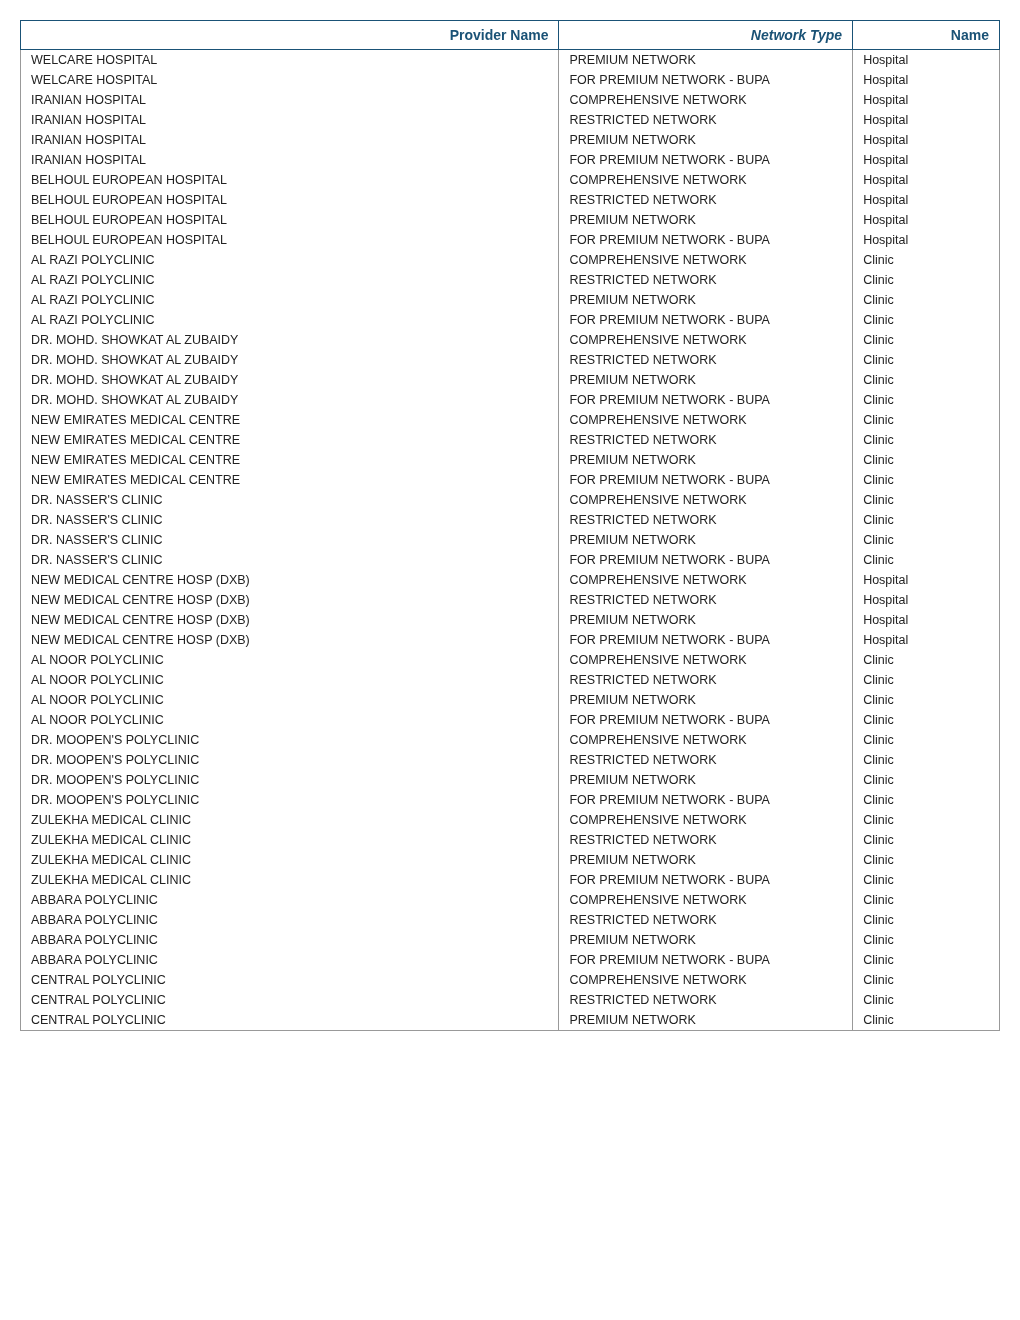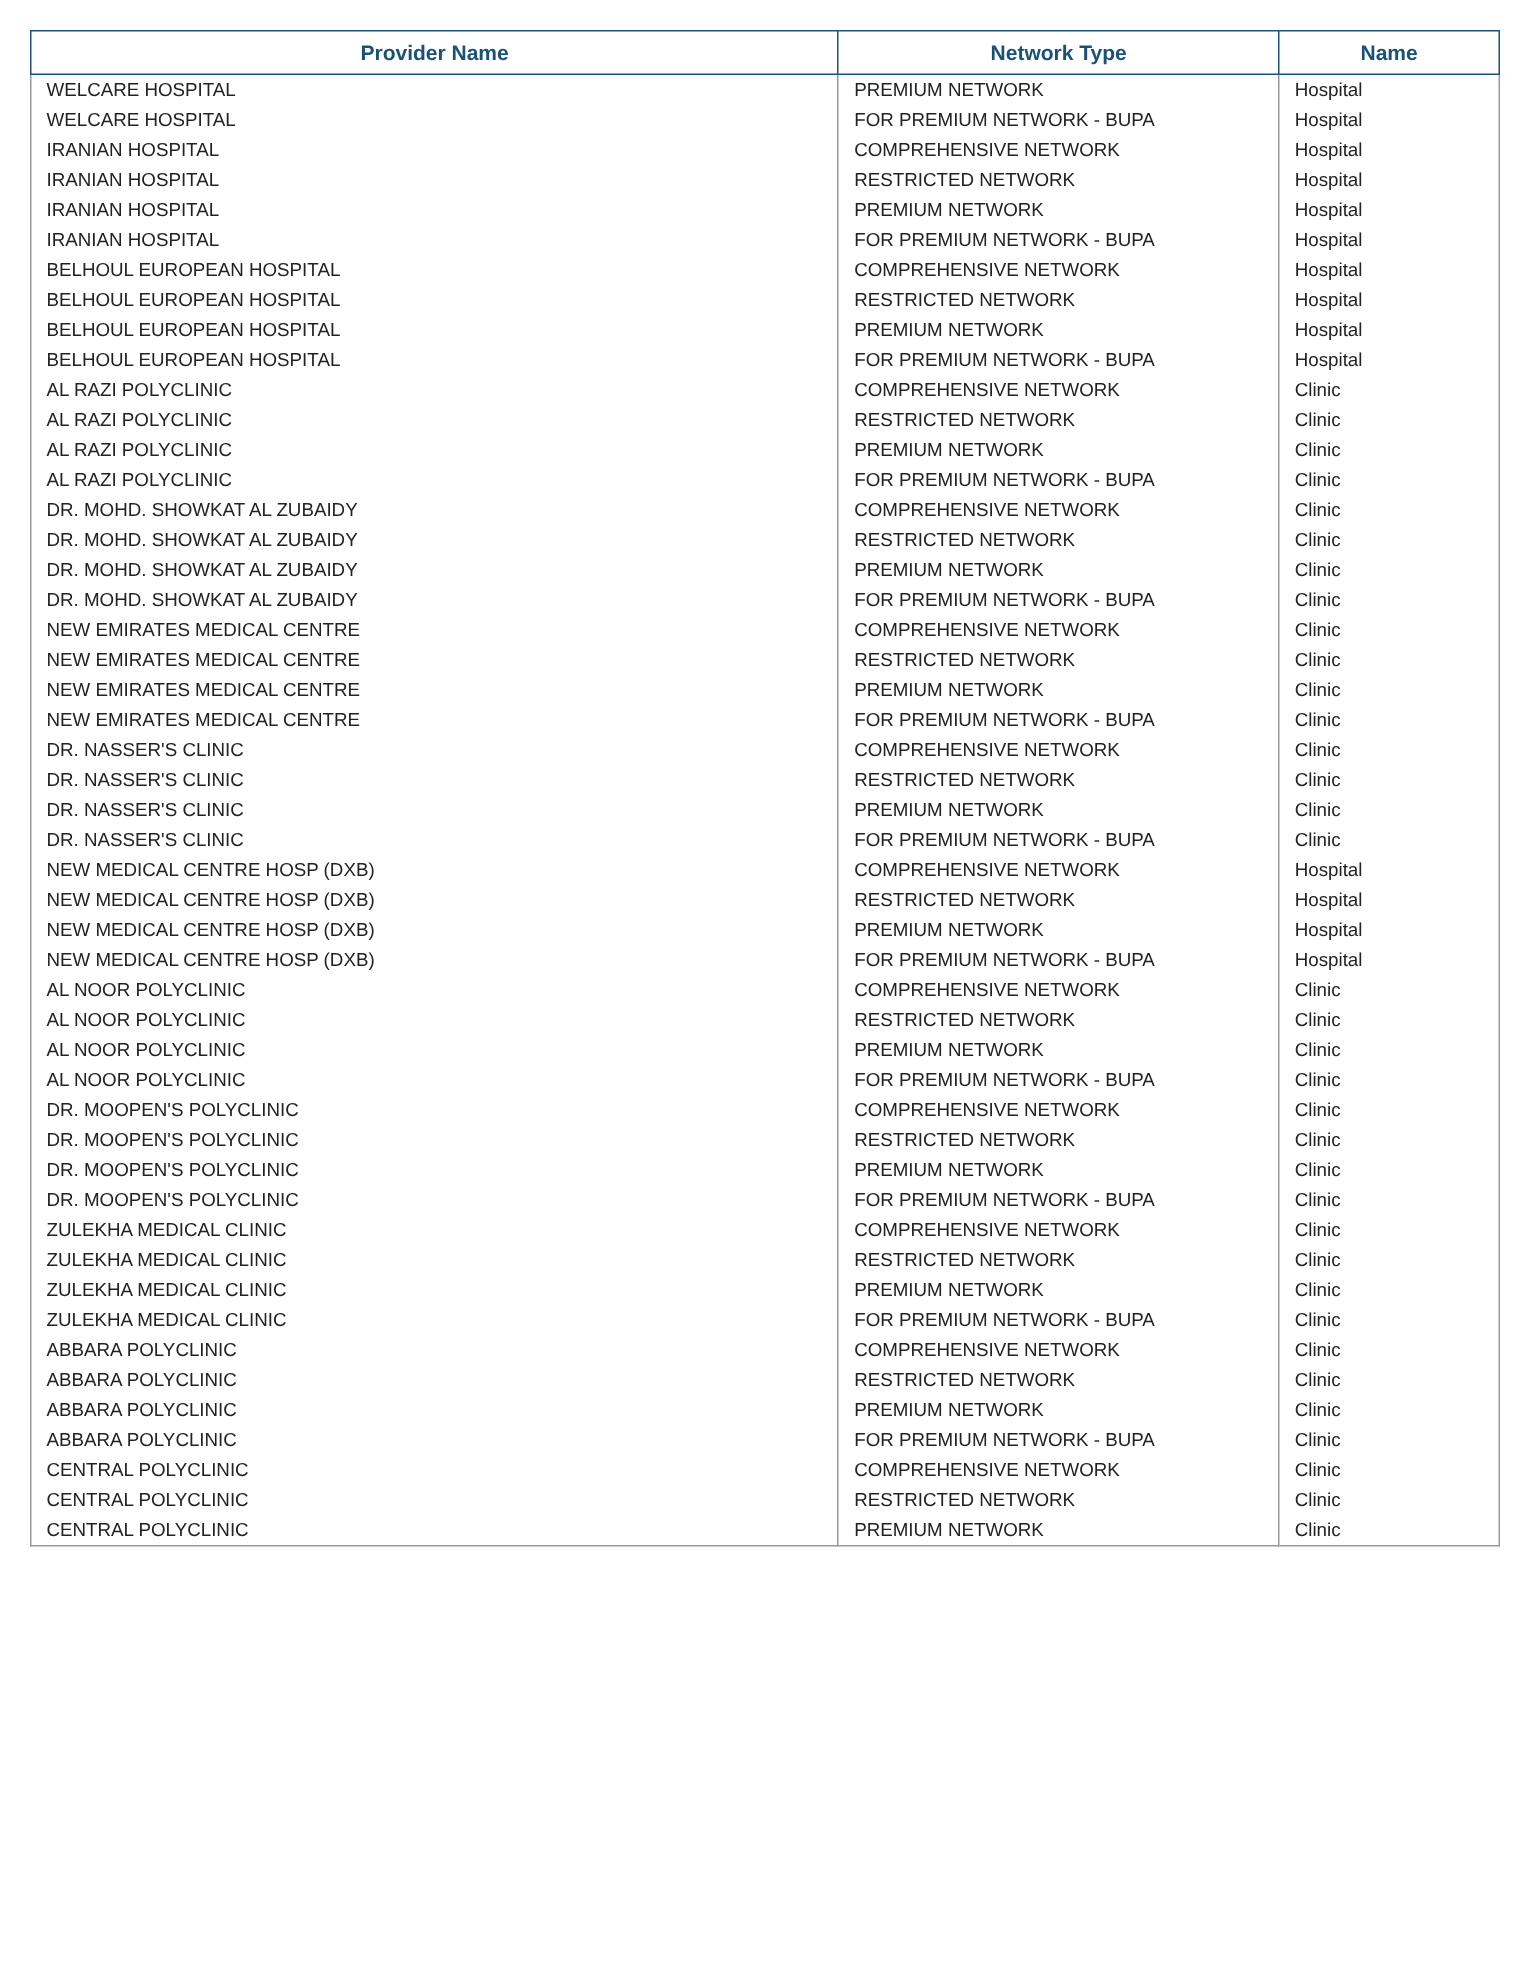--- a/index.html
+++ b/index.html
@@ -14,38 +14,38 @@
       color: #222;
       padding: 20px;
     }
     .table-container {
       width: 100%;
       border-collapse: collapse;
     }
     .table-container thead tr th {
       border: 1.5px solid #1a5276;
       padding: 6px 10px;
-      text-align: center;
+      text-align: right;
       color: #1a5276;
       font-weight: bold;
       font-size: 14px;
       background: #fff;
     }
     .table-container tbody tr td {
       border-left: 1.5px solid #999;
       border-right: 1.5px solid #999;
       padding: 3px 10px;
       font-size: 12.5px;
       color: #222;
     }
     .table-container tbody tr:last-child td {
       border-bottom: 1px solid #999;
     }
     .col-provider { width: 55%; }
-    .col-network { width: 30%; }
+    .col-network { width: 30%; font-style: italic; }
     .col-type { width: 15%; }
   </style>
 </head>
 <body>
 
 <table class="table-container">
   <thead>
     <tr>
       <th class="col-provider">Provider Name</th>
       <th class="col-network">Network Type</th>

